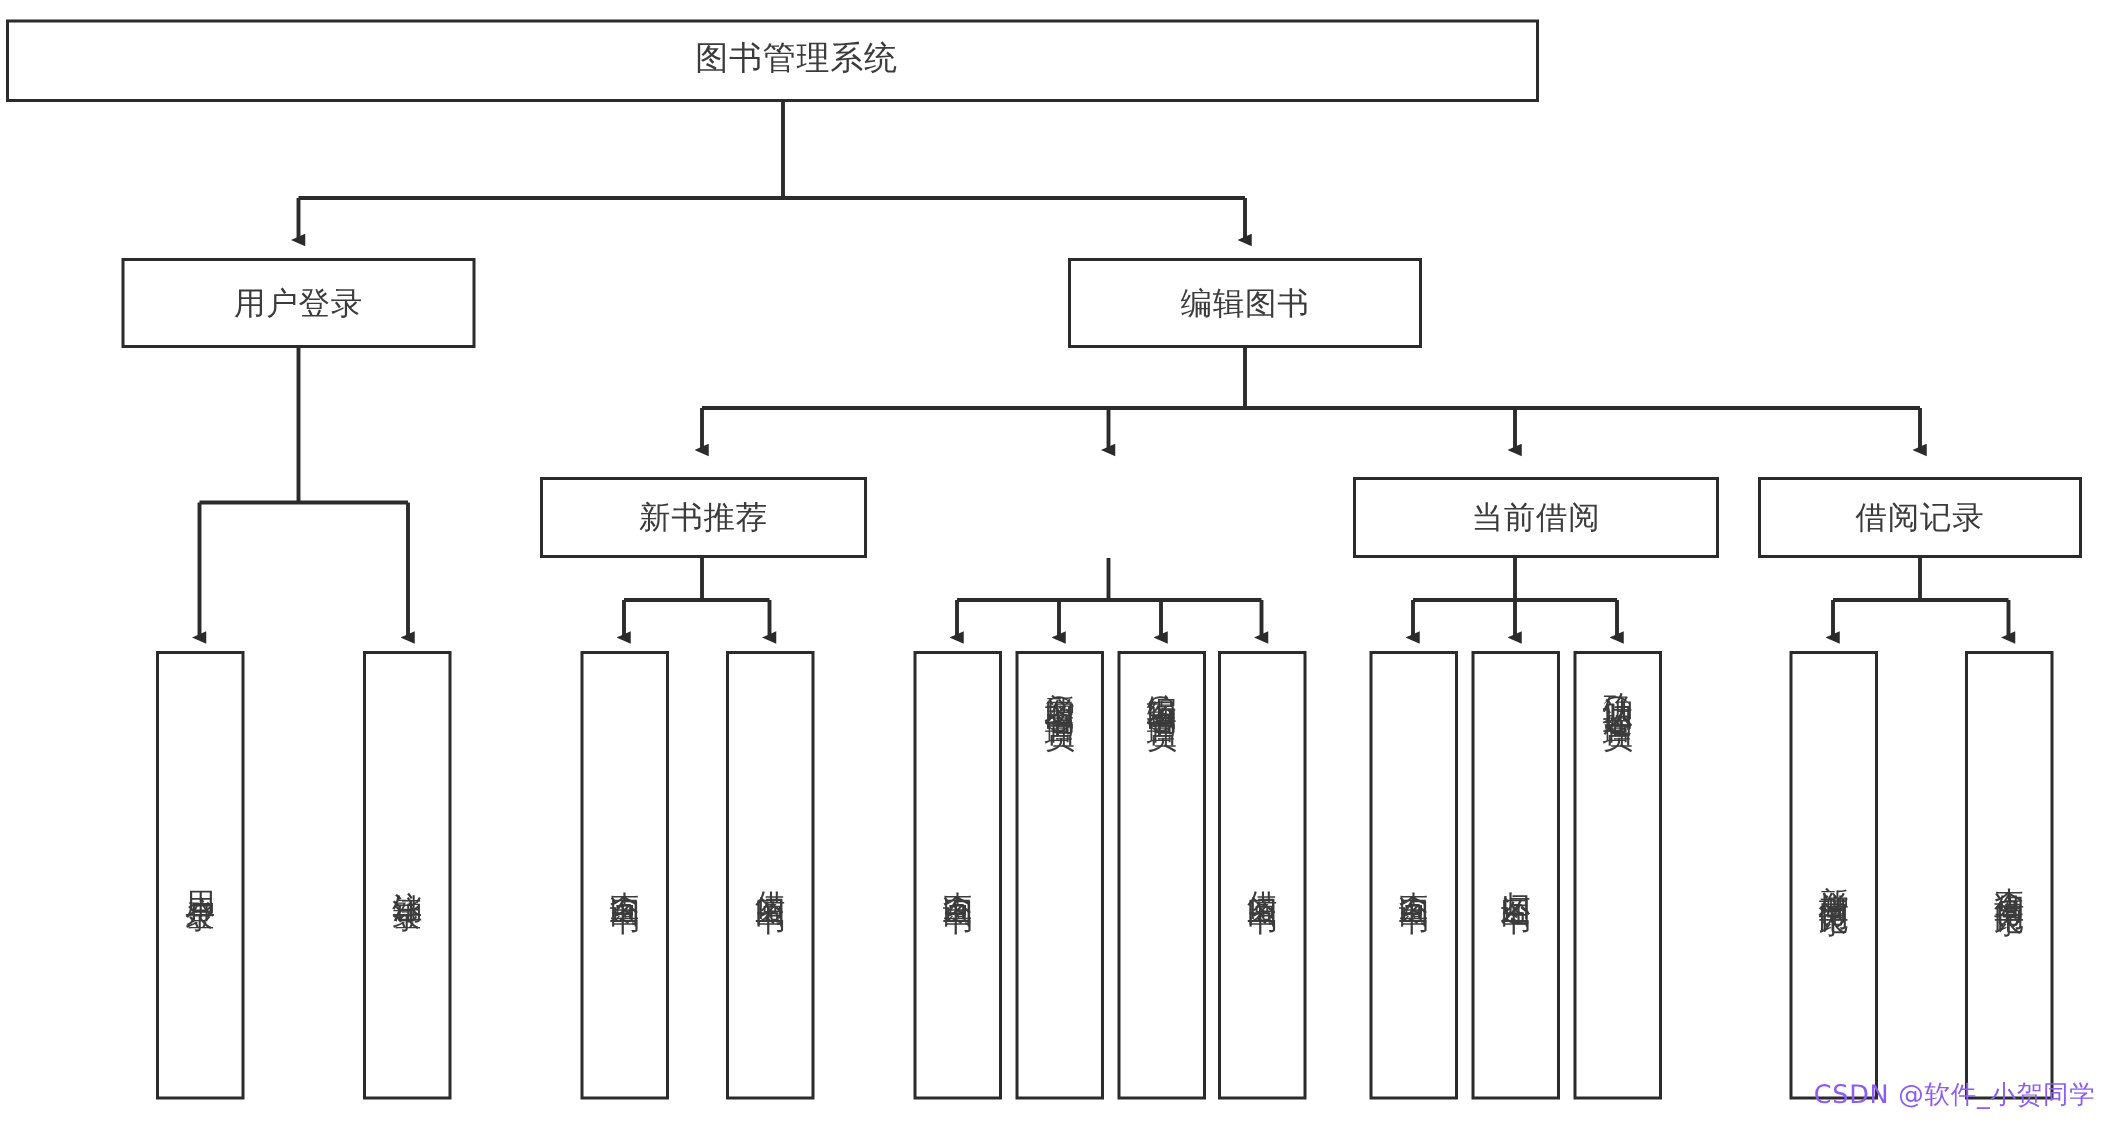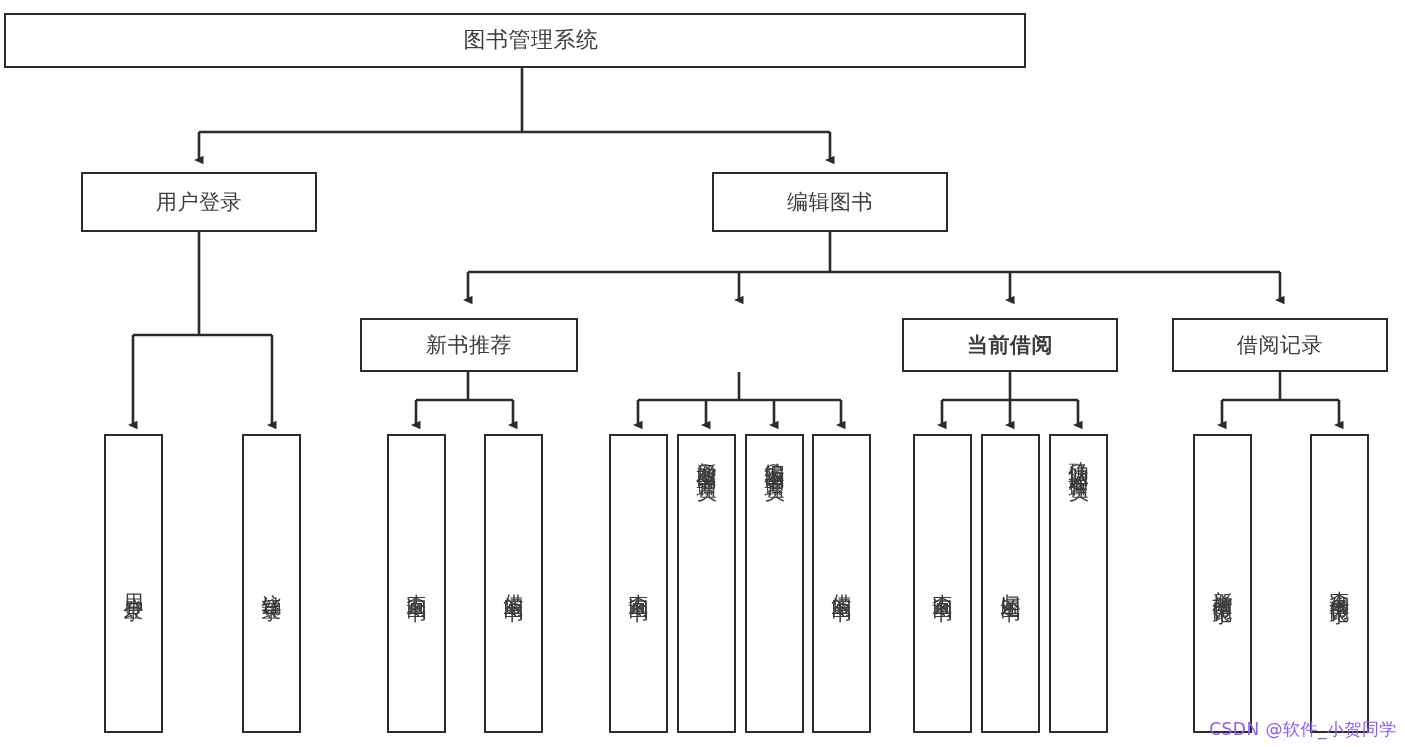--- a/index.html
+++ b/index.html
@@ -144,21 +144,21 @@
   <div class="node node-h" style="left:81px; top:172px; width:236px; height:60px;">
     <span class="node-label">用户登录</span>
   </div>
   <div class="node node-h" style="left:712px; top:172px; width:236px; height:60px;">
     <span class="node-label">编辑图书</span>
   </div>
 
   <div class="node node-h" style="left:360px; top:318px; width:218px; height:54px;">
     <span class="node-label">新书推荐</span>
   </div>
-  <div class="node node-h" style="left:902px; top:318px; width:216px; height:54px;font-weight:bold;">
+  <div class="node node-h" style="left:902px; top:318px; width:244px; height:54px;">
     <span class="node-label">当前借阅</span>
   </div>
   <div class="node node-h" style="left:1172px; top:318px; width:216px; height:54px;">
     <span class="node-label">借阅记录</span>
   </div>
 
   <div class="node node-v center-v" style="left:104px; top:434px; width:59px; height:299px;">
     <span class="node-label">用户登录</span>
   </div>
   <div class="node node-v center-v" style="left:242px; top:434px; width:59px; height:299px;">

